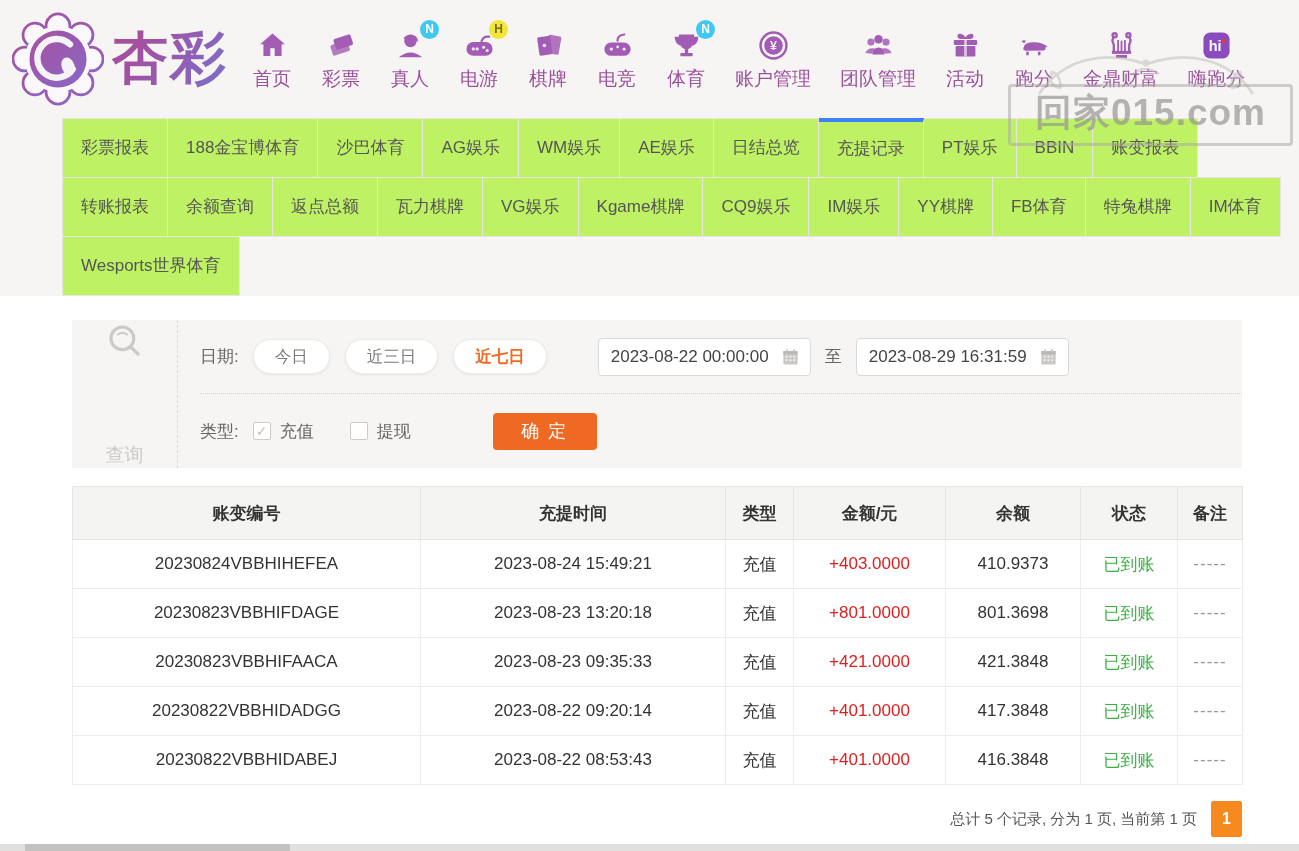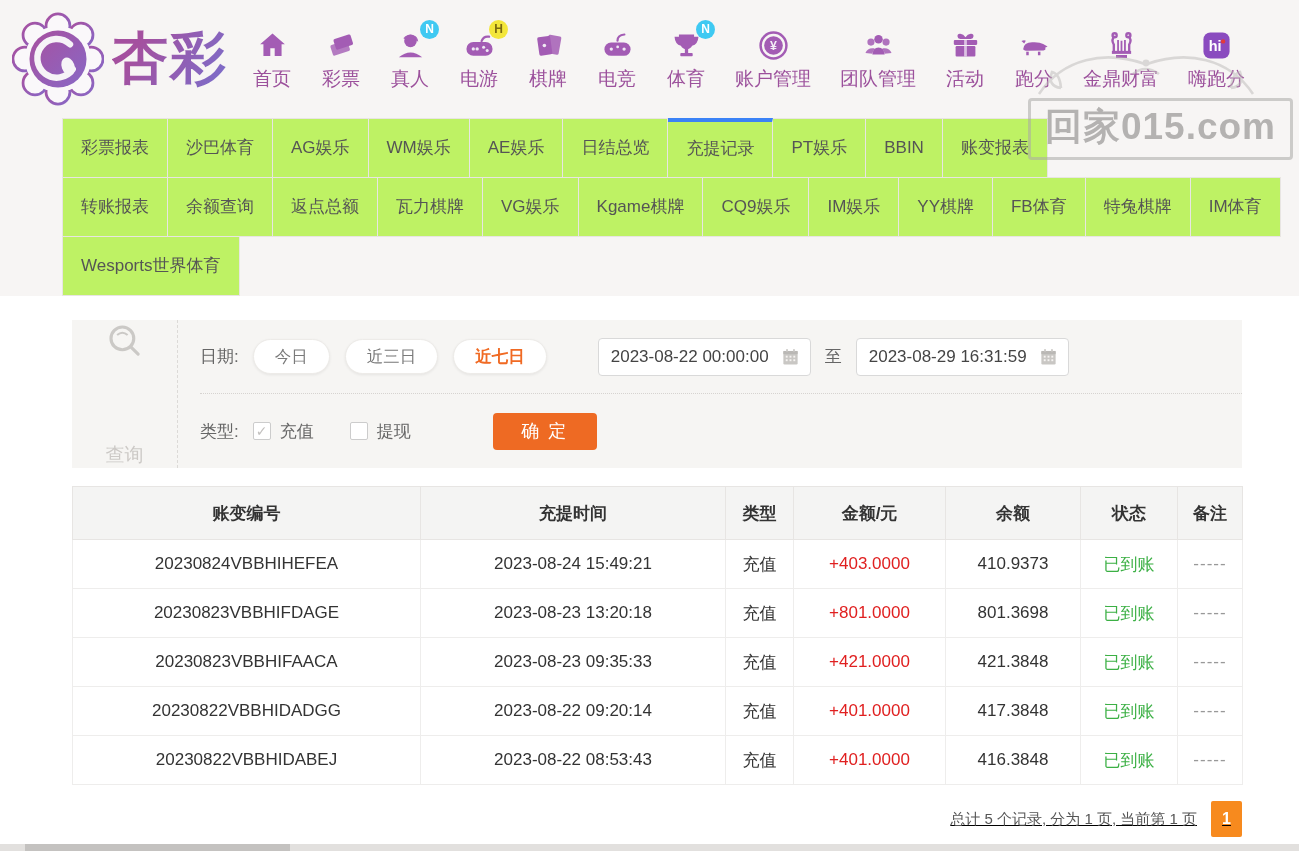--- a/index.html
+++ b/index.html
@@ -59,28 +59,28 @@
 
   
   .data-table{margin-top:18px;width:1170px;border-collapse:collapse;table-layout:fixed;}
   .data-table th{background:#f4f4f3;border:1px solid #e7e5e3;height:53px;font-size:17px;color:#333;font-weight:bold;}
   .data-table td{border:1px solid #eeedec;height:49px;text-align:center;font-size:17px;color:#333;background:#fff;white-space:nowrap;}
   td.amount{color:#e02020;}
   td.status{color:#3cb045;}
   td.remark{color:#999;letter-spacing:1px;}
 
   
-  .pagination{margin-top:16px;display:flex;justify-content:flex-end;align-items:center;gap:14px;width:1170px;text-decoration:underline;}
+  .pagination{margin-top:16px;display:flex;justify-content:flex-end;align-items:center;gap:14px;width:1170px;}
   .pg-summary{font-size:15px;color:#555;}
   .pg-current{width:31px;height:36px;background:#f78a1e;color:#fff;font-size:16px;font-weight:bold;
     display:flex;align-items:center;justify-content:center;border-radius:2px;cursor:pointer;}
 
   
-  .watermark{position:absolute;top:98px;right:6px;z-index:9;border:3px solid rgba(170,168,166,.55);
-    border-radius:4px;padding:1px 14px 5px;font-size:37px;font-weight:bold;
+  .watermark{position:absolute;top:84px;right:6px;z-index:9;border:3px solid rgba(170,168,166,.55);
+    border-radius:4px;padding:1px 24px 5px;font-size:37px;font-weight:bold;
     color:rgba(148,146,144,.68);letter-spacing:1px;pointer-events:none;white-space:nowrap;}
   .flourish{position:absolute;top:44px;right:28px;z-index:9;opacity:.5;pointer-events:none;}
 
   
   .hscroll{position:absolute;left:0;bottom:0;width:1299px;height:7px;background:#e2e0de;}
   .hscroll-thumb{position:absolute;left:25px;top:0;width:265px;height:7px;background:#c4c2c0;cursor:pointer;}
 </style>
 </head>
 <body>
 
@@ -289,20 +289,21 @@
               </svg>
             </span>
             <span class="nav-label">嗨跑分</span>
           </div>
         </nav>
     </header>
 
     <div class="tabs" id="tabs">
         <div class="tab-row">
           <div class="tab">彩票报表</div>
+          <div class="tab">188金宝博体育</div>
           <div class="tab">沙巴体育</div>
           <div class="tab">AG娱乐</div>
           <div class="tab">WM娱乐</div>
           <div class="tab">AE娱乐</div>
           <div class="tab">日结总览</div>
           <div class="tab active">充提记录</div>
           <div class="tab">PT娱乐</div>
           <div class="tab">BBIN</div>
           <div class="tab">账变报表</div>
         </div>

